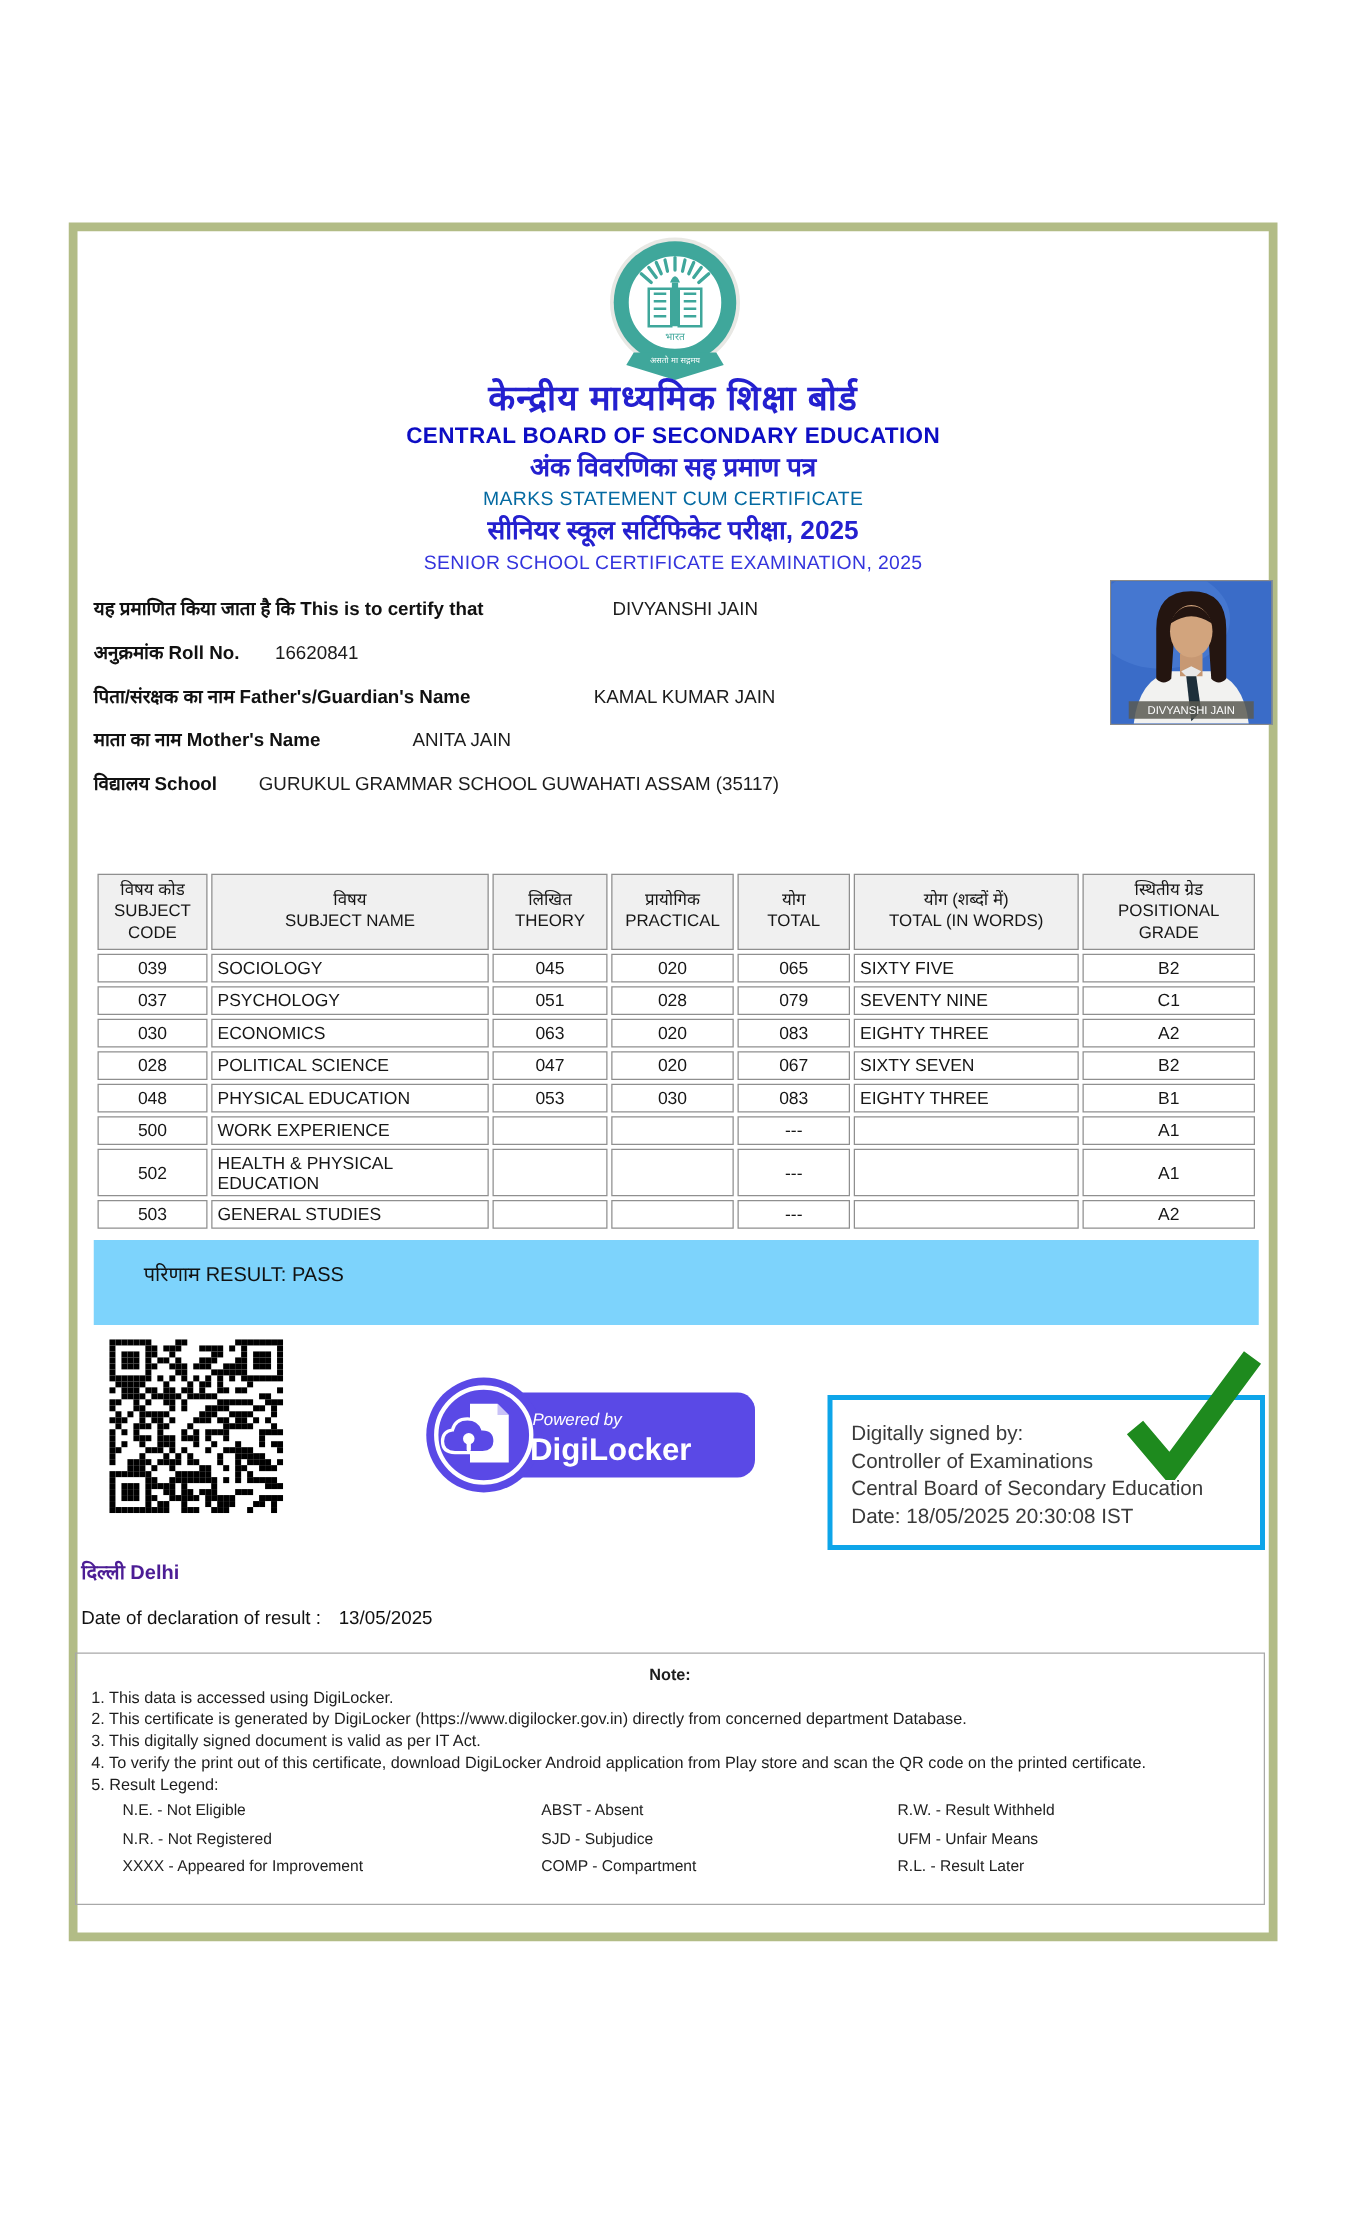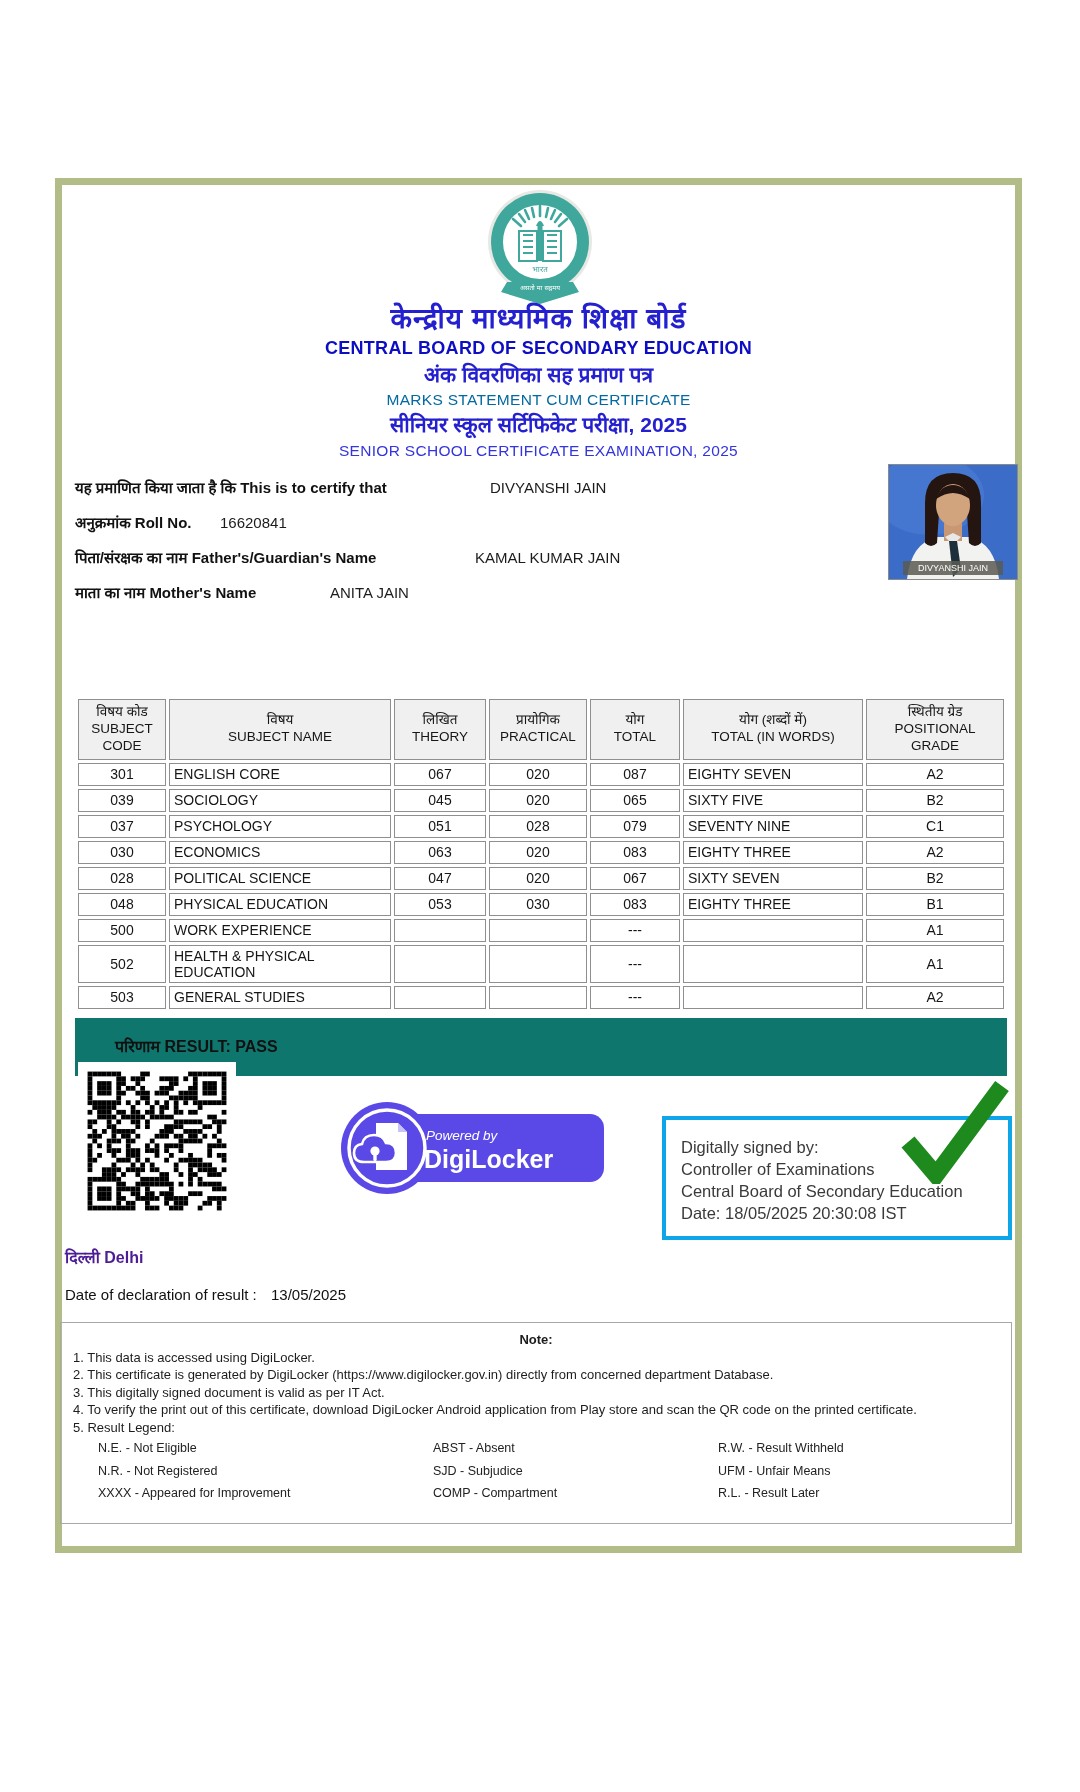--- a/index.html
+++ b/index.html
@@ -47,22 +47,22 @@
   table.marks{border-collapse:separate;border-spacing:3px;width:100%;table-layout:fixed;}
   table.marks th,table.marks td{
     border:1px solid #8f8f8f;font-weight:normal;padding:2px 4px;
     font-size:13.5px;color:#161616;box-sizing:border-box;
   }
   table.marks th{background:#f0f0f0;text-align:center;line-height:1.25;padding:4px 2px;}
   table.marks td{background:#fff;height:23px;font-size:14px;}
   td.c-center{text-align:center;}
   td.c-left{text-align:left;padding-left:6px;}
   .result-band{
-    margin-top:6px;background:#0f766e;height:58px;line-height:58px;
-    font-size:16px;font-weight:bold;color:#111;padding-left:40px;box-sizing:border-box;
+    margin-top:6px;background:#7dd3fc;height:68px;line-height:58px;
+    font-size:16px;font-weight:normal;color:#111;padding-left:40px;box-sizing:border-box;
   }
 
   
   .qr{left:78px;top:1062px;width:158px;height:158px;background:#fff;}
   .dl-badge{left:340px;top:1100px;width:268px;height:96px;}
   .sig-box{
     left:662px;top:1116px;width:350px;height:124px;border:4px solid #0ea5e9;
     box-sizing:border-box;padding:16px 0 0 15px;font-size:16.5px;line-height:22px;color:#3a3a3a;
   }
   .sig-check{left:898px;top:1078px;width:112px;height:106px;z-index:5;}
@@ -147,20 +147,24 @@
     <span class="d-label">अनुक्रमांक Roll No.</span>
     <span class="d-val">16620841</span>
   </div>
   <div class="d-row r4">
     <span class="d-label">पिता/संरक्षक  का  नाम Father's/Guardian's Name</span>
     <span class="d-val">KAMAL KUMAR JAIN</span>
   </div>
   <div class="d-row r3">
     <span class="d-label">माता  का  नाम Mother's Name</span>
     <span class="d-val">ANITA JAIN</span>
+  </div>
+  <div class="d-row r5">
+    <span class="d-label">विद्यालय School</span>
+    <span class="d-val">GURUKUL GRAMMAR SCHOOL GUWAHATI ASSAM (35117)</span>
   </div>
 </div>
 
 <div class="abs photo">
   <svg width="128" height="114" viewBox="0 0 128 114">
     <rect width="128" height="114" fill="#3a6cc8"></rect>
     <ellipse cx="40" cy="30" rx="55" ry="40" fill="#4d7fd6" opacity="0.6"></ellipse>
 
     <path d="M18 114 Q22 78 48 72 L80 72 Q106 78 110 114 Z" fill="#f2f2f0"></path>
 
@@ -216,29 +220,20 @@
             <div>योग (शब्दों  में)</div>
             <div>TOTAL (IN WORDS)</div>
           </th>
           <th>
             <div>स्थितीय  ग्रेड</div>
             <div>POSITIONAL GRADE</div>
           </th>
         </tr>
     </thead>
     <tbody id="marks-body">
-        <tr>
-          <td class="c-center">301</td>
-          <td class="c-left">ENGLISH CORE</td>
-          <td class="c-center">067</td>
-          <td class="c-center">020</td>
-          <td class="c-center">087</td>
-          <td class="c-left">EIGHTY SEVEN</td>
-          <td class="c-center">A2</td>
-        </tr>
         <tr>
           <td class="c-center">039</td>
           <td class="c-left">SOCIOLOGY</td>
           <td class="c-center">045</td>
           <td class="c-center">020</td>
           <td class="c-center">065</td>
           <td class="c-left">SIXTY FIVE</td>
           <td class="c-center">B2</td>
         </tr>
         <tr>

